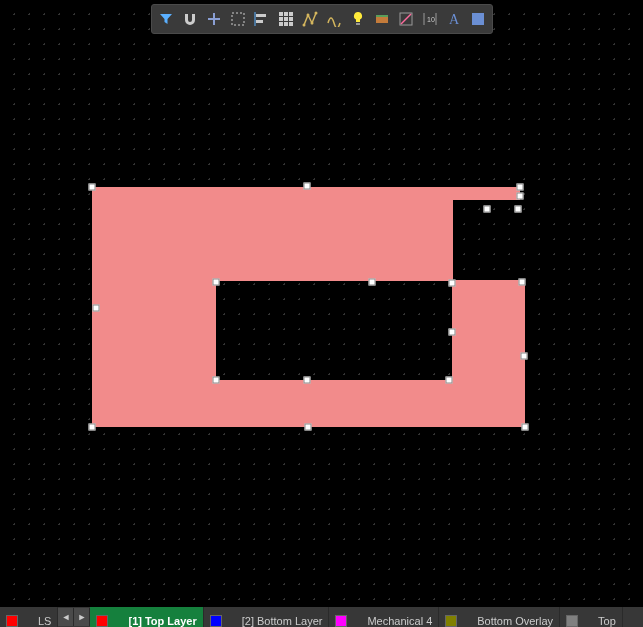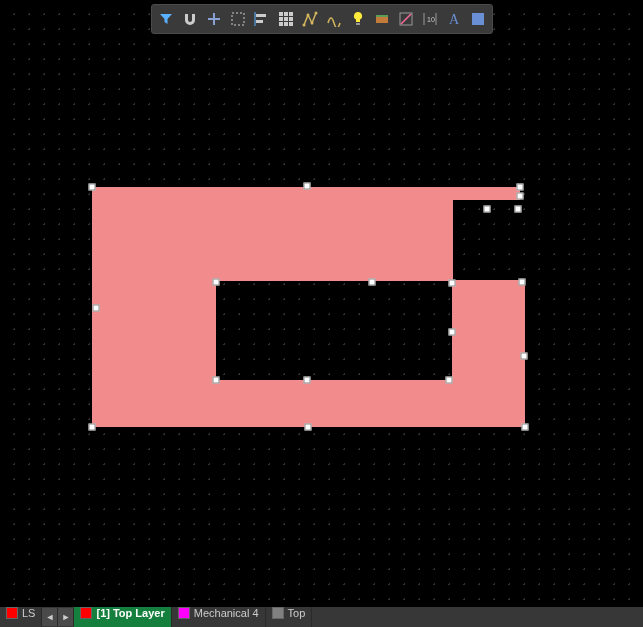--- a/index.html
+++ b/index.html
@@ -5,21 +5,21 @@
 *{margin:0;padding:0;box-sizing:border-box}
 html,body{width:643px;height:627px;overflow:hidden;font-family:Arial,sans-serif;font-size:11px}
 body{background:#000;position:relative}
 .canvas{position:absolute;inset:0;background:#000;background-image:radial-gradient(circle,#333 1px,transparent 1px);background-size:15px 15px;background-position:7px 7px}
 .toolbar{position:absolute;top:4px;left:50%;transform:translateX(-50%);background:#3a3a3a;border:1px solid #4a4a4a;border-radius:3px;display:flex;align-items:center;padding:3px;gap:2px;z-index:10}
 .tool-btn{width:22px;height:22px;display:flex;align-items:center;justify-content:center;cursor:pointer;border-radius:2px}
 .tool-btn svg{width:16px;height:16px}
 .shape{position:absolute;z-index:2}
 .handle{position:absolute;width:7px;height:7px;background:#fff;border:1px solid #888;z-index:5;transform:translate(-50%,-50%)}
 .statusbar{position:absolute;bottom:0;left:0;right:0;height:20px;background:#373737;display:flex;align-items:center;z-index:10;white-space:nowrap;overflow:hidden}
-.layer-item{display:flex;align-items:flex-start;height:20px;padding:0 6px;gap:4px;color:#ccc;cursor:pointer;border-right:1px solid #2a2a2a}
+.layer-item{display:flex;align-items:flex-end;height:20px;padding:0 6px;gap:20px;color:#ccc;cursor:pointer;border-right:1px solid #2a2a2a}
 .layer-item.active{background:#15803d;color:#fff;font-weight:bold}
 .swatch{width:12px;height:12px;border:1px solid #666}
 .nav-btn{width:16px;height:18px;background:#4a4a4a;color:#ccc;display:flex;align-items:center;justify-content:center;cursor:pointer;font-size:9px;border-right:1px solid #2a2a2a}
 </style>
 </head>
 <body>
 
 <div class="canvas"></div>
 
 <div class="toolbar">
@@ -146,21 +146,29 @@
     <span>LS</span>
   </div>
   <div class="nav-btn">◄</div>
   <div class="nav-btn">►</div>
   <div id="layers" style="display:flex">
       <div class="layer-item active">
         <span class="swatch" style="background: rgb(255, 0, 0);"></span>
         <span>[1] Top Layer</span>
       </div>
       <div class="layer-item">
+        <span class="swatch" style="background: rgb(0, 0, 255);"></span>
+        <span>[2] Bottom Layer</span>
+      </div>
+      <div class="layer-item">
         <span class="swatch" style="background: rgb(255, 0, 255);"></span>
         <span>Mechanical 4</span>
+      </div>
+      <div class="layer-item">
+        <span class="swatch" style="background: rgb(128, 128, 0);"></span>
+        <span>Bottom Overlay</span>
       </div>
       <div class="layer-item">
         <span class="swatch" style="background: rgb(128, 128, 128);"></span>
         <span>Top</span>
       </div>
     </div>
 </div>
 
 </body></html>

